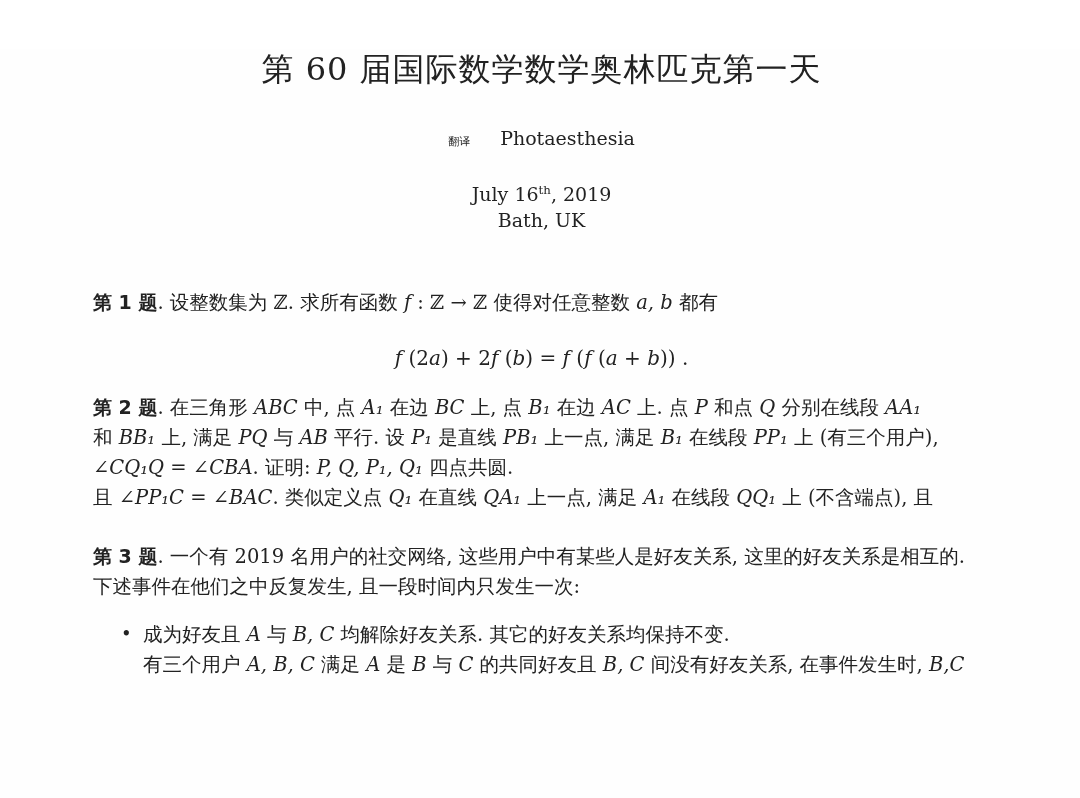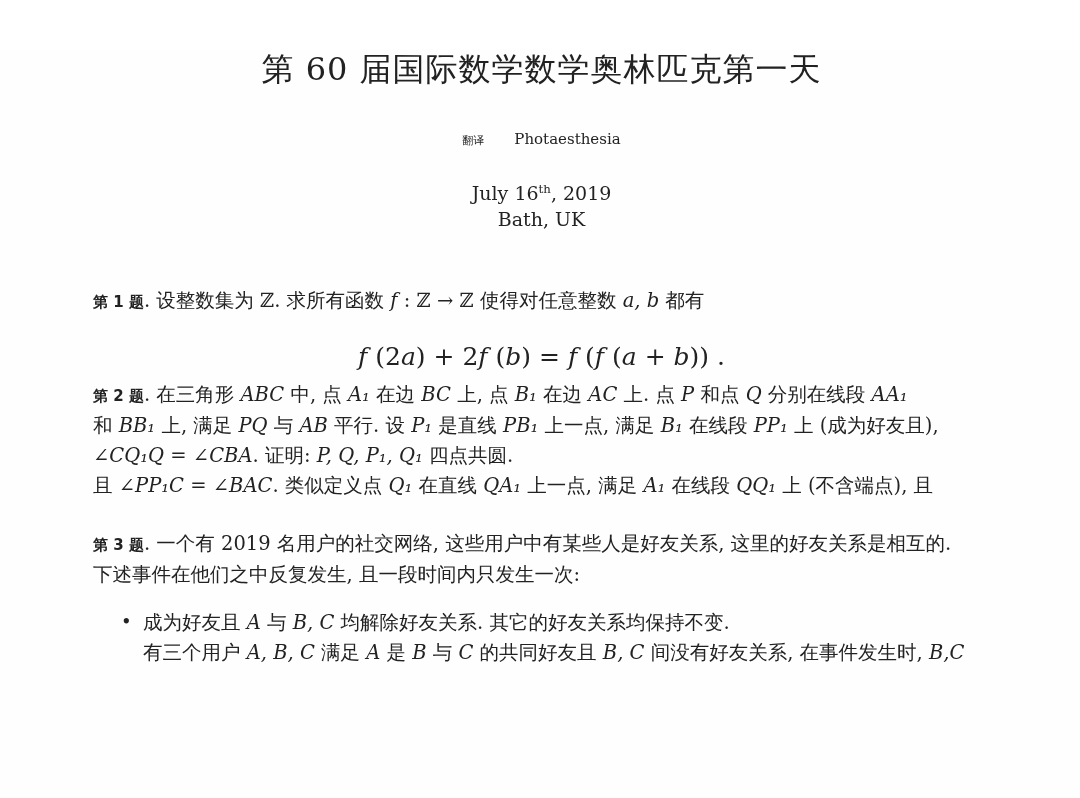--- a/index.html
+++ b/index.html
@@ -17,46 +17,46 @@
     font-weight: normal;
     letter-spacing: 1px;
     line-height: 40px;
   }
   .byline {
     margin-top: 38px;
     text-align: center;
     font-size: 18px;
   }
   .byline .label { font-size: 11px; }
-  .byline .name { margin-left: 30px; font-size: 15px; }
+  .byline .name { margin-left: 30px; font-size: 19px; }
   .dateblock {
     margin-top: 32px;
     text-align: center;
     font-size: 19px;
     line-height: 26px;
   }
   .para {
     font-size: 19.5px;
     line-height: 30px;
   }
   .line { white-space: nowrap; }
   .p1 { margin-top: 54px; }
   .equation {
     margin-top: 26px;
     text-align: center;
-    font-size: 25px;
+    font-size: 20px;
     line-height: 28px;
   }
-  .p2 { margin-top: 9px; }
+  .p2 { margin-top: 20px; }
   .p3 { margin-top: 28px; }
   .bullet-item { margin-top: 18px; position: relative; padding-left: 50px; }
   .bullet-dot { position: absolute; left: 28px; top: -1px; font-size: 18px; }
   .closing { margin-top: 6px; }
   .it { font-style: italic; font-family: "DejaVu Serif", serif; }
-  .hd { font-weight: bold; font-family: "DejaVu Sans", "DejaVu Serif", sans-serif; font-size: 15px; }
+  .hd { font-weight: bold; font-family: "DejaVu Sans", "DejaVu Serif", sans-serif; font-size: 19px; }
   .sp { vertical-align: super; font-size: 0.62em; line-height: 0; }
 </style>
 </head>
 <body>
 
 <div class="page">
 
   <h1 class="title">第 60 届国际数学数学奥林匹克第一天</h1>
 
   <div class="byline">
@@ -69,21 +69,21 @@
   </div>
 
   <div class="para p1">
     <div class="line"><span class="hd">第 1 题</span><span>. 设整数集为 ℤ. 求所有函数 </span><span class="it">f</span><span> : ℤ → ℤ 使得对任意整数 </span><span class="it">a, b</span><span> 都有</span></div>
   </div>
 
   <div class="equation"><span class="it">f</span><span> (2</span><span class="it">a</span><span>) + 2</span><span class="it">f</span><span> (</span><span class="it">b</span><span>) = </span><span class="it">f</span><span> (</span><span class="it">f</span><span> (</span><span class="it">a</span><span> + </span><span class="it">b</span><span>)) .</span></div>
 
   <div class="para p2">
     <div class="line"><span class="hd">第 2 题</span><span>. 在三角形 </span><span class="it">ABC</span><span> 中, 点 </span><span class="it">A₁</span><span> 在边 </span><span class="it">BC</span><span> 上, 点 </span><span class="it">B₁</span><span> 在边 </span><span class="it">AC</span><span> 上. 点 </span><span class="it">P</span><span> 和点 </span><span class="it">Q</span><span> 分别在线段 </span><span class="it">AA₁</span></div>
-    <div class="line"><span>和 </span><span class="it">BB₁</span><span> 上, 满足 </span><span class="it">PQ</span><span> 与 </span><span class="it">AB</span><span> 平行. 设 </span><span class="it">P₁</span><span> 是直线 </span><span class="it">PB₁</span><span> 上一点, 满足 </span><span class="it">B₁</span><span> 在线段 </span><span class="it">PP₁</span><span> 上 (成为好友且),</span></div>
+    <div class="line"><span>和 </span><span class="it">BB₁</span><span> 上, 满足 </span><span class="it">PQ</span><span> 与 </span><span class="it">AB</span><span> 平行. 设 </span><span class="it">P₁</span><span> 是直线 </span><span class="it">PB₁</span><span> 上一点, 满足 </span><span class="it">B₁</span><span> 在线段 </span><span class="it">PP₁</span><span> 上 (有三个用户),</span></div>
     <div class="line"><span>∠</span><span class="it">CQ₁Q</span><span> = ∠</span><span class="it">CBA</span><span>. 证明: </span><span class="it">P, Q, P₁, Q₁</span><span> 四点共圆.</span></div>
     <div class="line"><span>且 ∠</span><span class="it">PP₁C</span><span> = ∠</span><span class="it">BAC</span><span>. 类似定义点 </span><span class="it">Q₁</span><span> 在直线 </span><span class="it">QA₁</span><span> 上一点, 满足 </span><span class="it">A₁</span><span> 在线段 </span><span class="it">QQ₁</span><span> 上 (不含端点), 且</span></div>
   </div>
 
   <div class="para p3">
     <div class="line"><span class="hd">第 3 题</span><span>. 一个有 2019 名用户的社交网络, 这些用户中有某些人是好友关系, 这里的好友关系是相互的.</span></div>
     <div class="line"><span>下述事件在他们之中反复发生, 且一段时间内只发生一次:</span></div>
   </div>
 
   <div class="para bullet-item">

